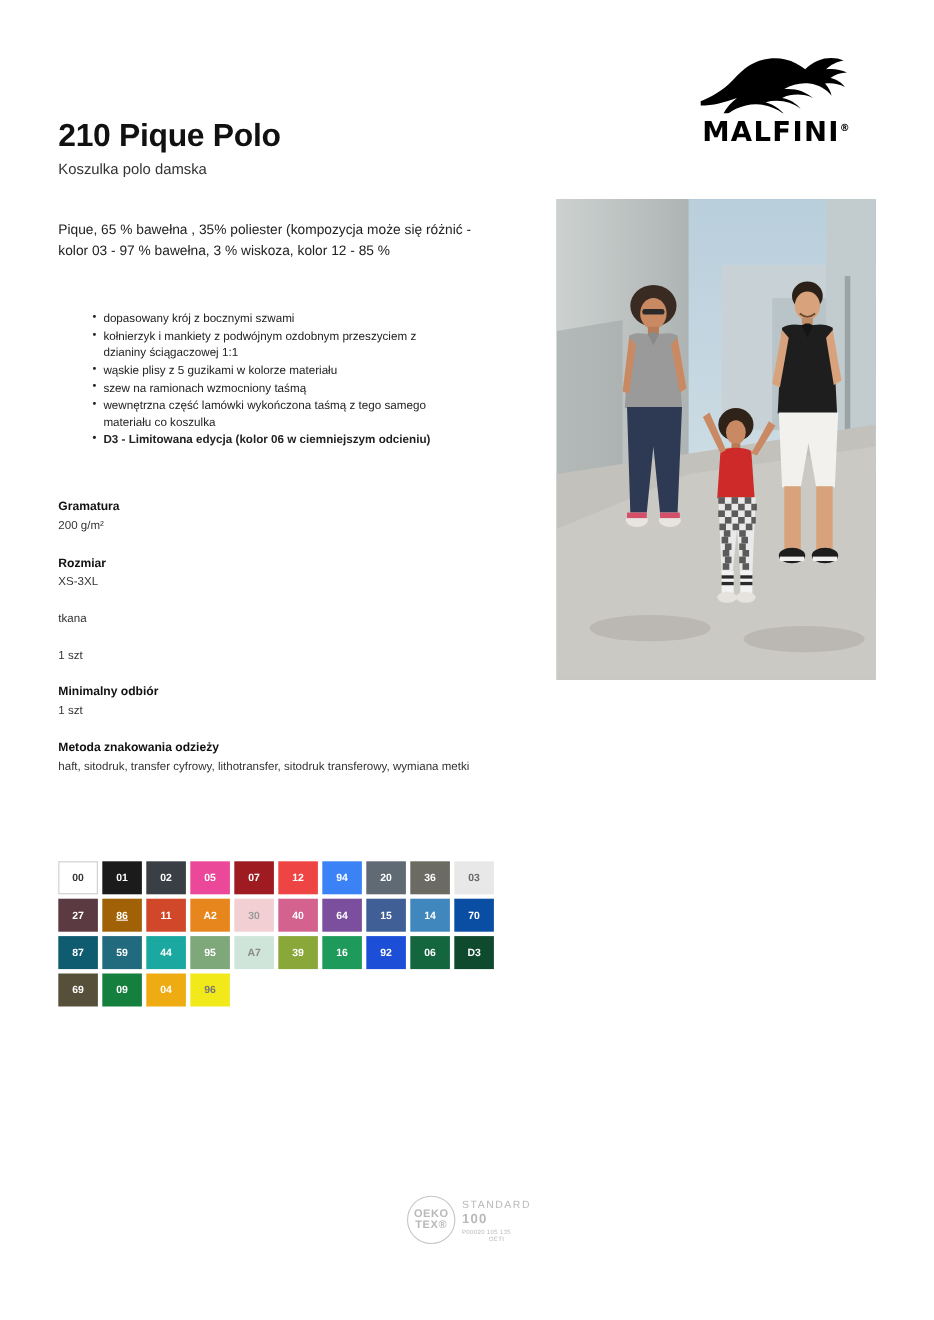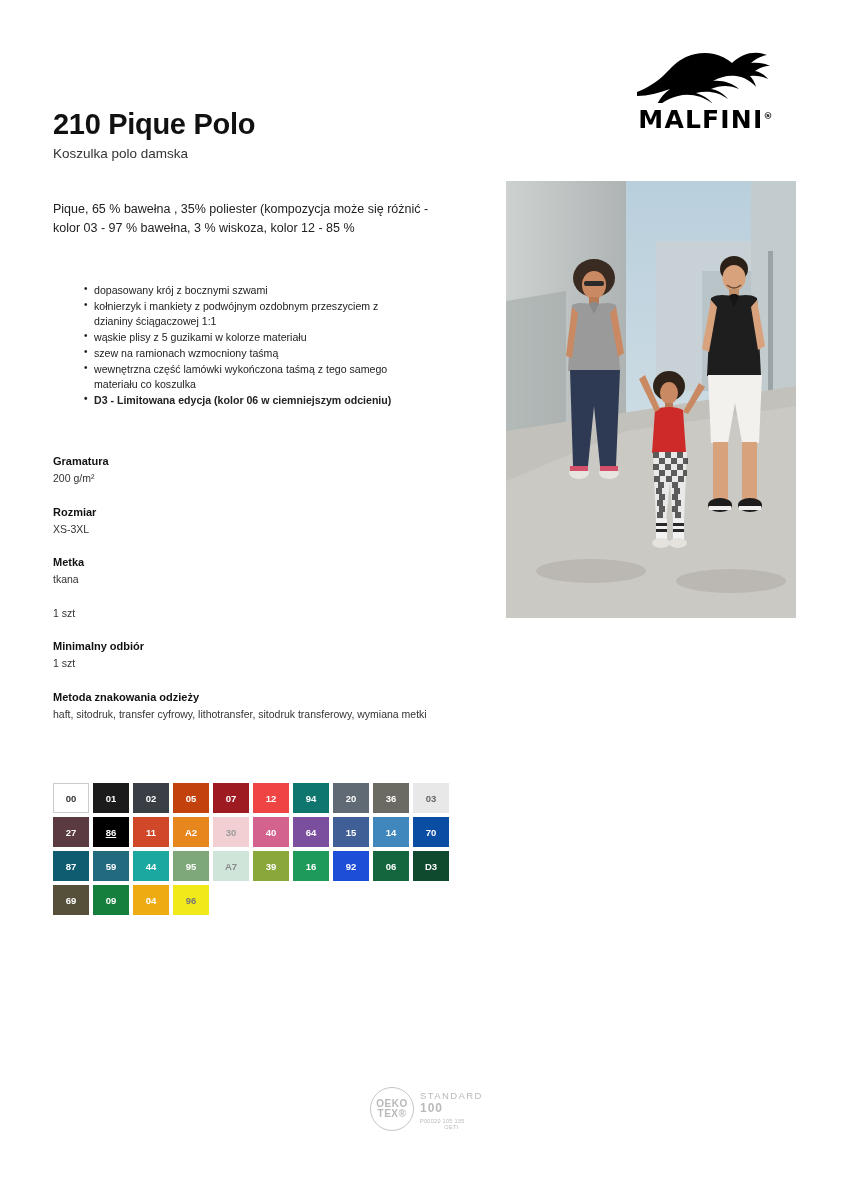--- a/index.html
+++ b/index.html
@@ -233,21 +233,20 @@
   <div class="specs">
     <div class="spec-group">
       <div class="spec-label">Gramatura</div>
       <div class="spec-value">200 g/m²</div>
     </div>
     <div class="spec-group">
       <div class="spec-label">Rozmiar</div>
       <div class="spec-value">XS-3XL</div>
     </div>
     <div class="spec-group">
-      <div class="spec-label">Metka</div>
       <div class="spec-value">tkana</div>
     </div>
     <div class="spec-group">
       <div class="spec-value">1 szt</div>
     </div>
     <div class="spec-group">
       <div class="spec-label">Minimalny odbiór</div>
       <div class="spec-value">1 szt</div>
     </div>
     <div class="spec-group">
@@ -395,47 +394,47 @@
     <div class="sw-row">
       <div class="sw" style="background:#ffffff;color:#333;border:1px solid #cccccc;">
           <span>00</span>
         </div>
       <div class="sw" style="background:#1b1b1b;color:#fff;">
           <span>01</span>
         </div>
       <div class="sw" style="background:#3a3f45;color:#fff;">
           <span>02</span>
         </div>
-      <div class="sw" style="background:#c2410c;color:#fff;">
+      <div class="sw" style="background:#ec4899;color:#fff;">
           <span>05</span>
         </div>
       <div class="sw" style="background:#9e1b22;color:#fff;">
           <span>07</span>
         </div>
       <div class="sw" style="background:#ef4444;color:#fff;">
           <span>12</span>
         </div>
-      <div class="sw" style="background:#0f766e;color:#fff;">
+      <div class="sw" style="background:#3b82f6;color:#fff;">
           <span>94</span>
         </div>
       <div class="sw" style="background:#5f6a74;color:#fff;">
           <span>20</span>
         </div>
       <div class="sw" style="background:#6b6b63;color:#fff;">
           <span>36</span>
         </div>
       <div class="sw" style="background:#e8e8e8;color:#666;">
           <span>03</span>
         </div>
     </div>
     <div class="sw-row">
       <div class="sw" style="background:#5c3a42;color:#fff;">
           <span>27</span>
         </div>
-      <div class="sw" style="background:#000000;color:#fff;text-decoration:underline;">
+      <div class="sw" style="background:#a16207;color:#fff;text-decoration:underline;">
           <span>86</span>
         </div>
       <div class="sw" style="background:#d0472a;color:#fff;">
           <span>11</span>
         </div>
       <div class="sw" style="background:#e8861e;color:#fff;">
           <span>A2</span>
         </div>
       <div class="sw" style="background:#f2cfd3;color:#9a9a9a;">
           <span>30</span>

